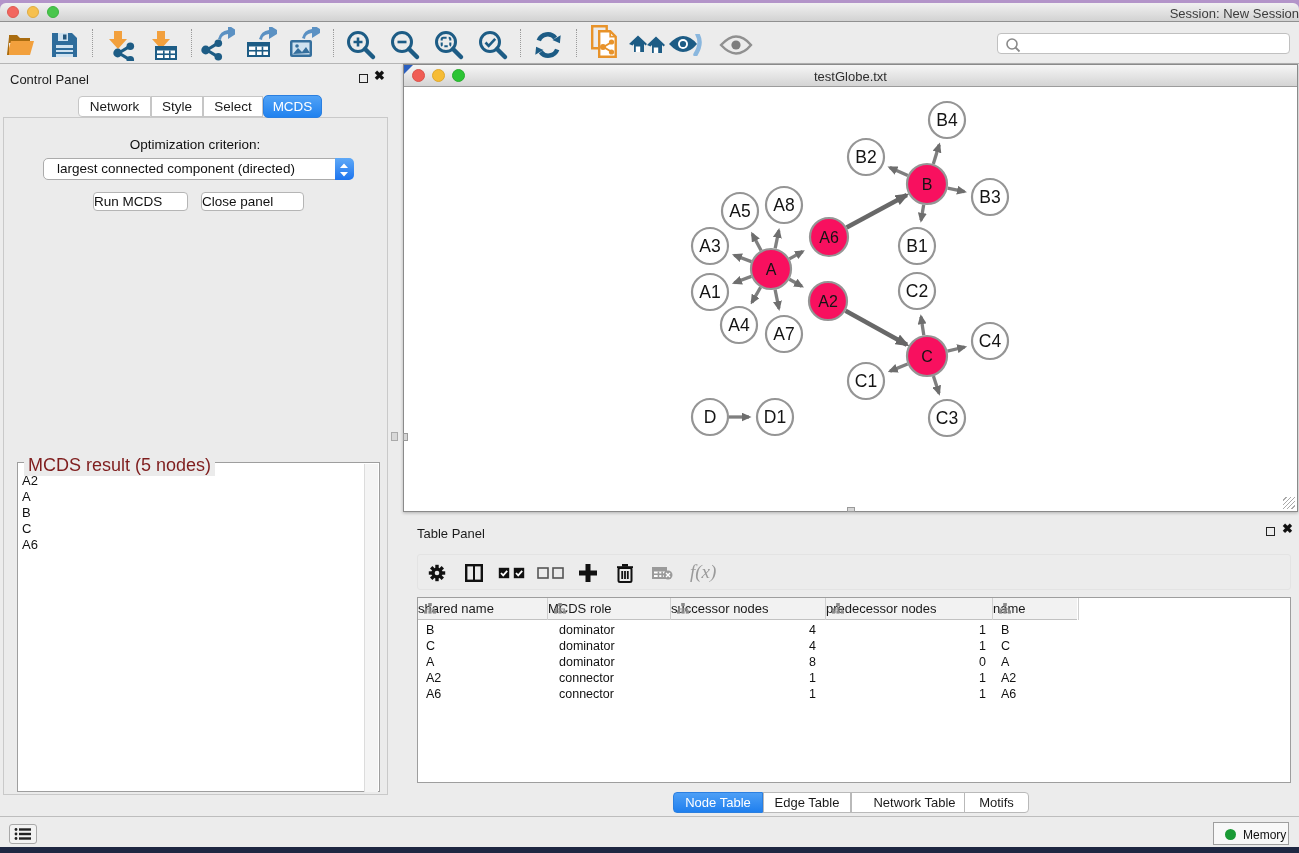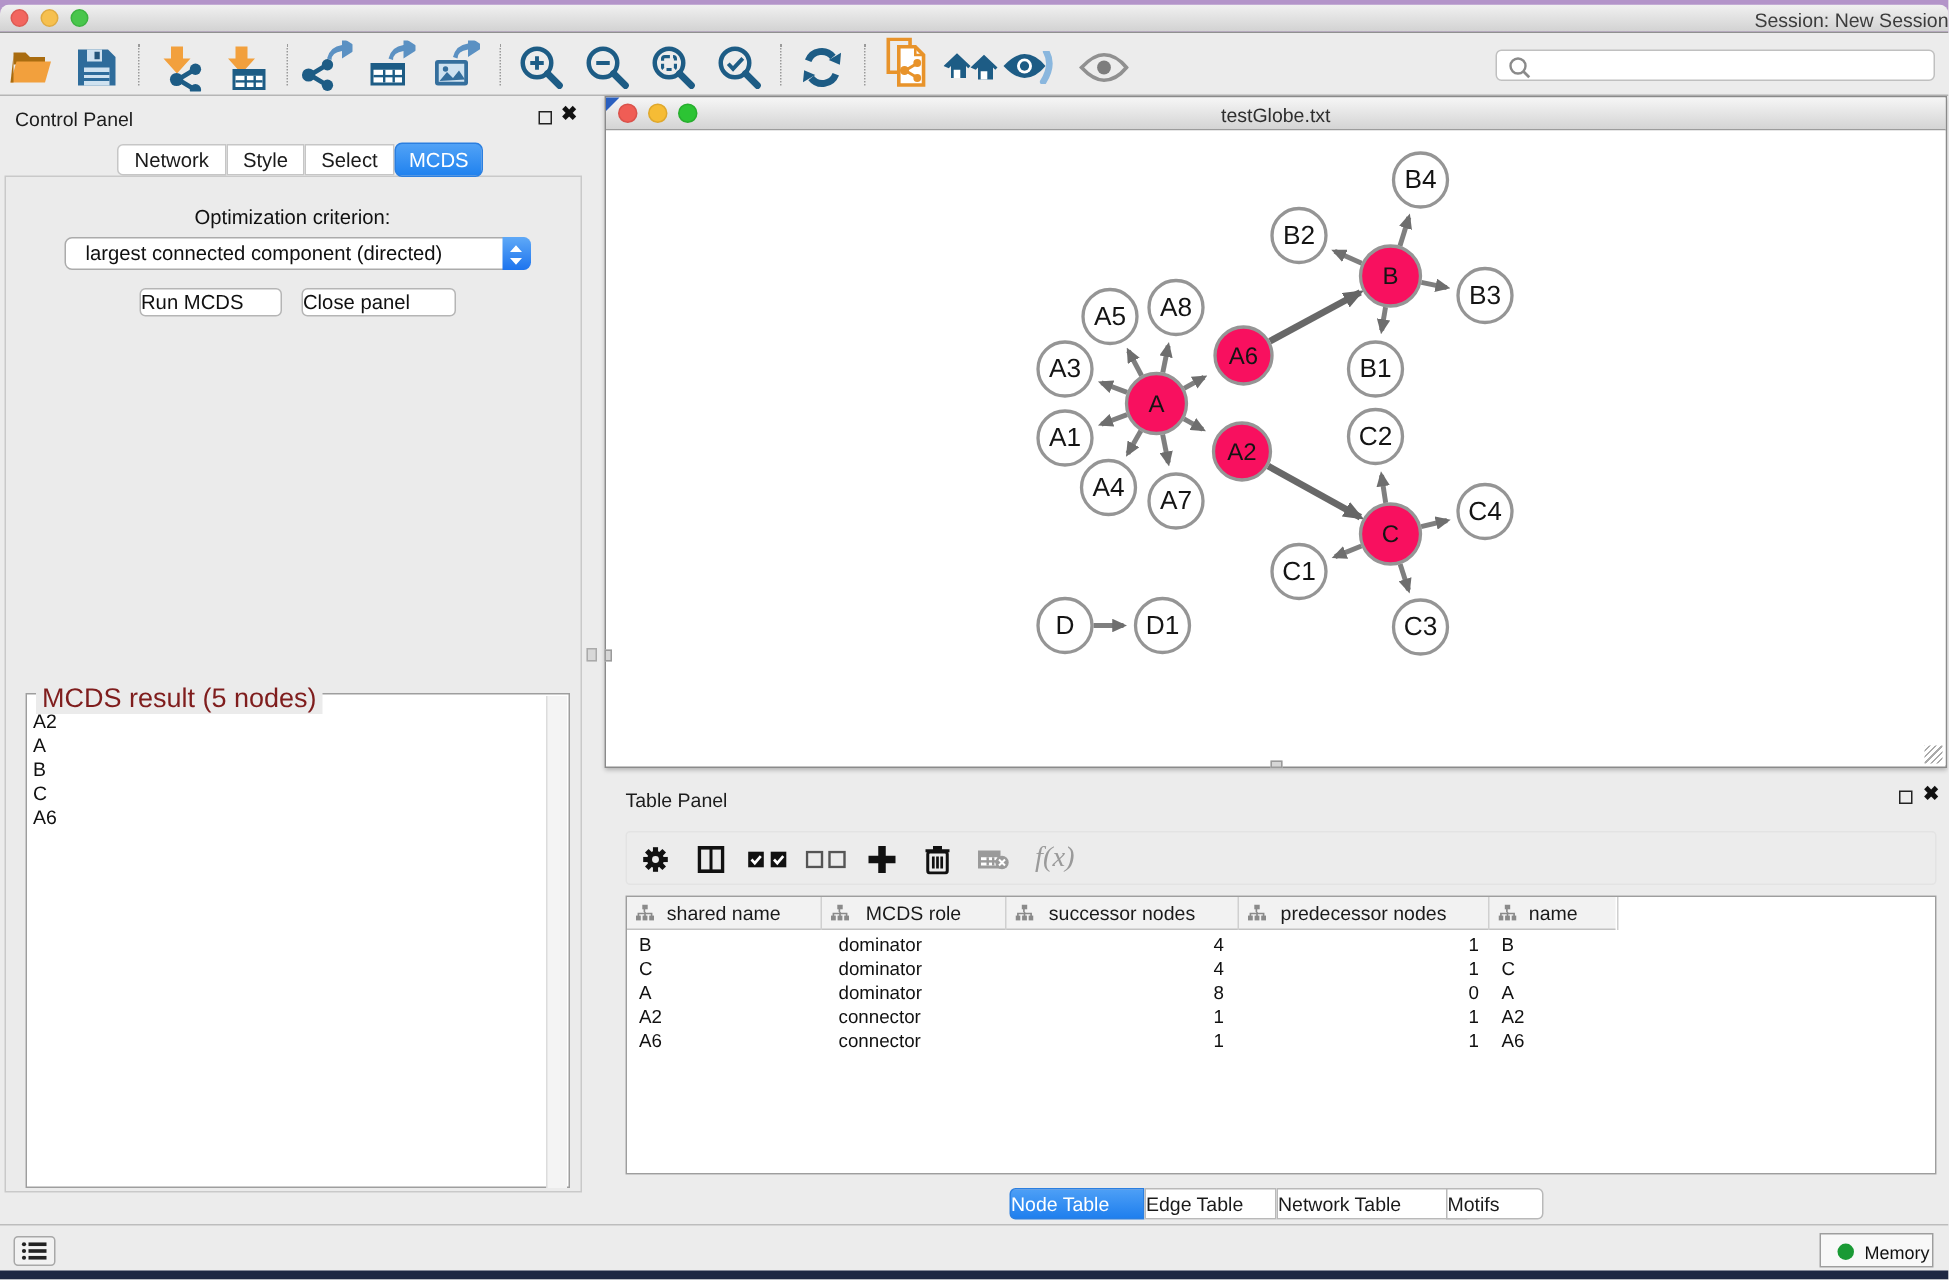--- a/index.html
+++ b/index.html
@@ -41,25 +41,25 @@
 #netgrip{right:2px;bottom:2px;width:12px;height:12px;background:
  repeating-linear-gradient(135deg,transparent 0,transparent 2px,#aaa 2px,#aaa 3px)}
 
 #tpanel{left:403px;top:455px;width:896px;height:296px}
 #tptitle{left:14px;top:7px;font-size:13px;color:#1c1c1c}
 #tpmax{left:863px;top:8px;width:9px;height:9px;border:1.5px solid #222}
 #tpclose{left:879px;top:2px;font-size:13px;font-weight:bold;color:#111}
 #tptoolbar{left:14px;top:35px;width:874px;height:36px;border:1px solid #e3e3e3;border-radius:3px}
 #ttable{left:14px;top:78px;width:874px;height:186px;background:#fff;border:1px solid #9e9e9e}
 #thead{left:0;top:0;width:659px;height:22px;background:#f2f2f2;border-bottom:1px solid #c2c2c2}
-.thcell{position:absolute;top:0;height:22px;border-right:1px solid #d0d0d0;font-size:13px;color:#1a1a1a;text-align:center;line-height:22px}
+.thcell{position:absolute;top:0;height:22px;border-right:1px solid #d0d0d0;font-size:13px;color:#1a1a1a;text-align:left;line-height:22px}
 .trow{position:absolute;left:0;width:870px;height:16px;font-size:12.5px;color:#111}
 .tc{position:absolute;top:0;height:16px;line-height:16px}
 .num{text-align:right}
-.btab{position:absolute;top:273px;height:21px;background:#fff;border:1px solid #b9b9b9;font-size:13px;color:#1a1a1a;text-align:left;line-height:19px}
+.btab{position:absolute;top:273px;height:21px;background:#fff;border:1px solid #b9b9b9;font-size:13px;color:#1a1a1a;text-align:center;line-height:19px}
 #btab1{background:linear-gradient(#4d9ff6,#1f7fee);color:#fff;border-color:#2b7fe0;border-radius:4px 0 0 4px}
 
 #statusbar{left:0;top:816px;width:1299px;height:31px;background:#ececec;border-top:1px solid #bdbdbd}
 #listbtn{left:9px;top:7px;width:28px;height:20px;background:#f2f2f2;border:1px solid #a8a8a8;border-radius:3px}
 #membtn{left:1213px;top:5px;width:76px;height:23px;background:#f8f8f8;border:1px solid #9e9e9e}
 #memdot{left:11px;top:6px;width:11px;height:11px;border-radius:50%;background:#1a9a35}
 #memtext{left:29px;top:5px;font-size:12px;color:#111}
 #bottomstrip{left:0;top:847px;width:1299px;height:6px;background:#1e2742}
 text{font-family:"Liberation Sans",sans-serif}
 </style></head>

